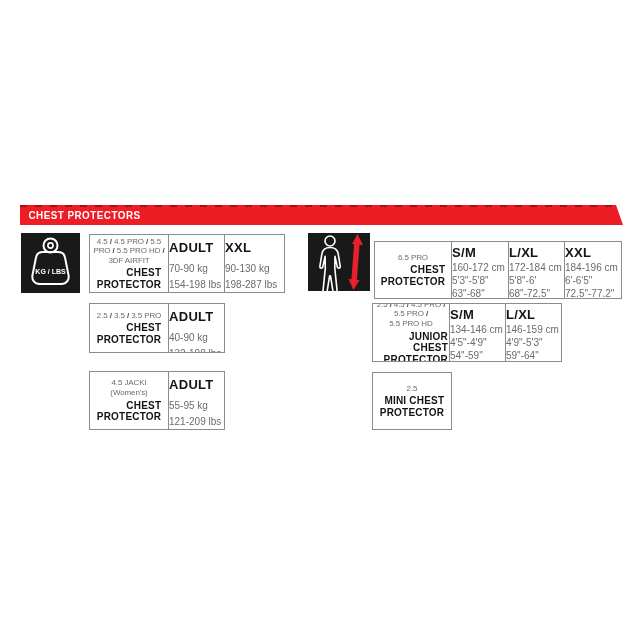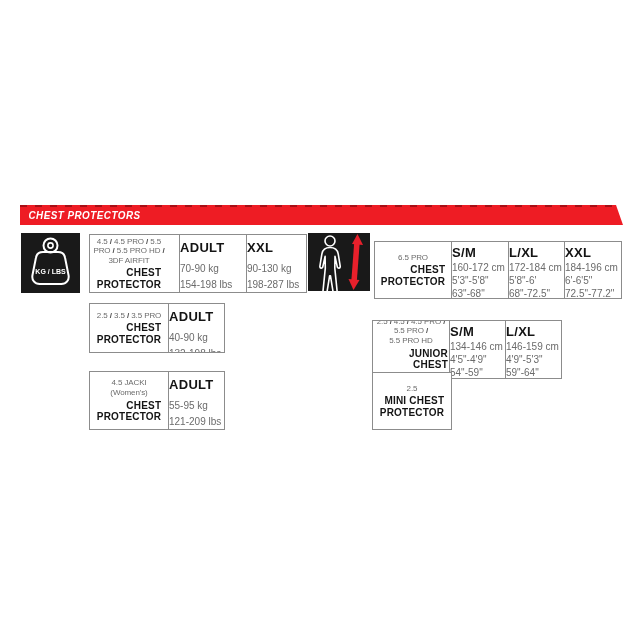--- a/index.html
+++ b/index.html
@@ -7,21 +7,21 @@
     width:640px;height:640px;background:#ffffff;position:relative;
     font-family:"Liberation Sans", sans-serif;overflow:hidden;
   }
   .abs{position:absolute;}
 
   
   .banner{
     left:20px;top:205px;width:603px;height:20px;
     background:var(--banner_red,#ee1c24);
     clip-path:polygon(0 0, calc(100% - 7px) 0, 100% 100%, 0 100%);
-    display:flex;align-items:center;font-style:italic;
+    display:flex;align-items:center;
   }
   .banner::before{
     content:"";position:absolute;left:0;top:0;height:2px;width:100%;
     background:repeating-linear-gradient(90deg, rgba(80,0,5,.45) 0 7px, rgba(80,0,5,0) 7px 15px);
   }
   .banner-title{
     color:#ffffff;font-weight:bold;font-size:10.5px;letter-spacing:.5px;
     padding-left:9px;transform:scale(.94,1.12);transform-origin:left center;
     white-space:nowrap;
   }
@@ -91,21 +91,21 @@
              c0.5,2.8 4.2,2.3 3.9,-0.5
              l-2.6,-26 l0.2,-11.8 l2.3,10.5
              c0.5,2.2 3.25,1.5 2.9,-0.7
              l-2,-12.3 c-0.7,-3.9 -3.6,-6.3 -8.1,-6.3 z" fill="none" stroke="#ffffff" stroke-width="1.6" stroke-linejoin="round"></path>
     <path d="M49,9 L46,49" stroke="var(--arrow_red,#e8202b)" stroke-width="5.5" fill="none"></path>
     <polygon points="49.5,1 55,12 44,11" fill="var(--arrow_red,#e8202b)"></polygon>
     <polygon points="45.5,57 40.5,46 51.5,47" fill="var(--arrow_red,#e8202b)"></polygon>
   </svg>
 </div>
 
-<div class="abs tbl rows2" style="left:89px;top:234px;height:59px;gap:11px;">
+<div class="abs tbl rows2" style="left:89px;top:234px;height:59px;">
   <div class="cell label" style="width:78px;">
     <div class="models slashb">4.5 <span class="sb">/</span> 4.5 PRO <span class="sb">/</span> 5.5
 PRO <span class="sb">/</span> 5.5 PRO HD <span class="sb">/</span>
 3DF AIRFIT</div>
     <div class="product">CHEST
 PROTECTOR</div>
   </div>
   <div class="cell size" style="width:56px;">
     <div class="size-h">ADULT</div>
     <div class="val">70-90 kg</div>
@@ -164,21 +164,21 @@
     <div class="val">68"-72.5"</div>
   </div>
   <div class="cell size" style="width:57px;">
     <div class="size-h">XXL</div>
     <div class="val">184-196 cm</div>
     <div class="val">6'-6'5"</div>
     <div class="val">72.5"-77.2"</div>
   </div>
 </div>
 
-<div class="abs tbl rows3" style="left:372px;top:320px;height:59px;">
+<div class="abs tbl rows3" style="left:372px;top:303px;height:59px;">
   <div class="cell label" style="width:76px;">
     <div class="models slashb">2.5 <span class="sb">/</span> 4.5 <span class="sb">/</span> 4.5 PRO <span class="sb">/</span>
 5.5 PRO <span class="sb">/</span>
 5.5 PRO HD</div>
     <div class="product">JUNIOR CHEST
 PROTECTOR</div>
   </div>
   <div class="cell size" style="width:56px;">
     <div class="size-h">S/M</div>
     <div class="val">134-146 cm</div>

